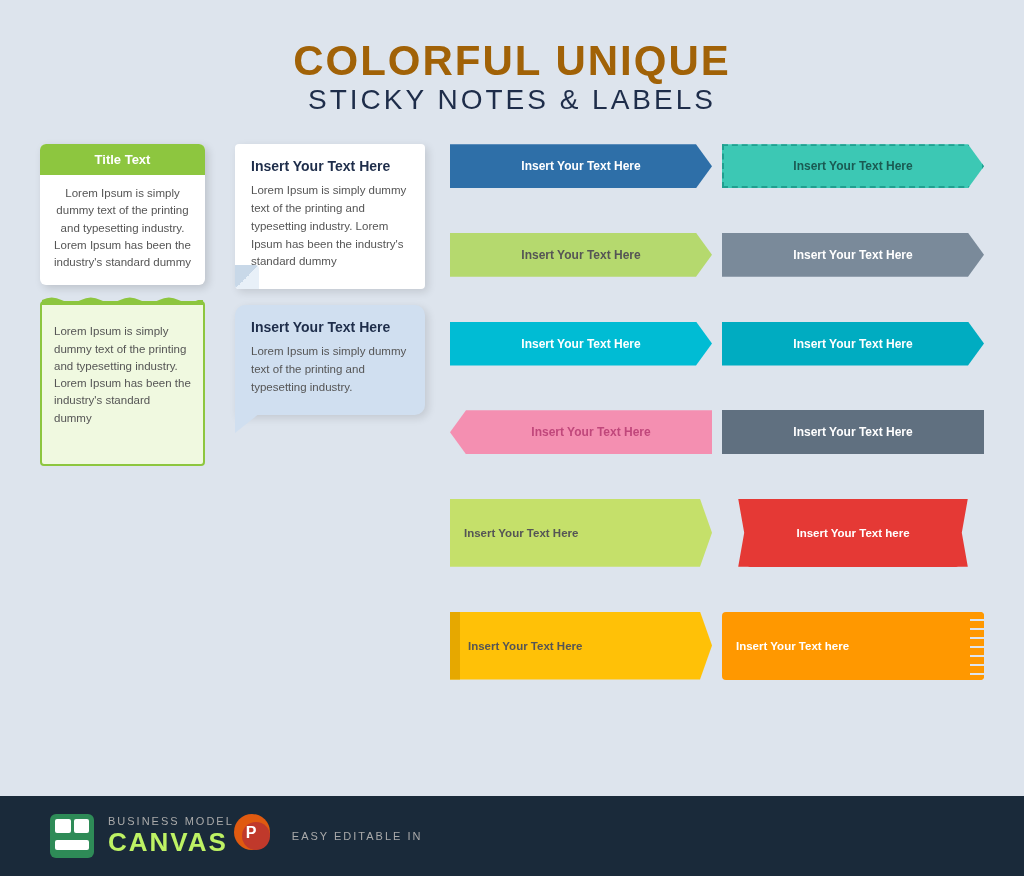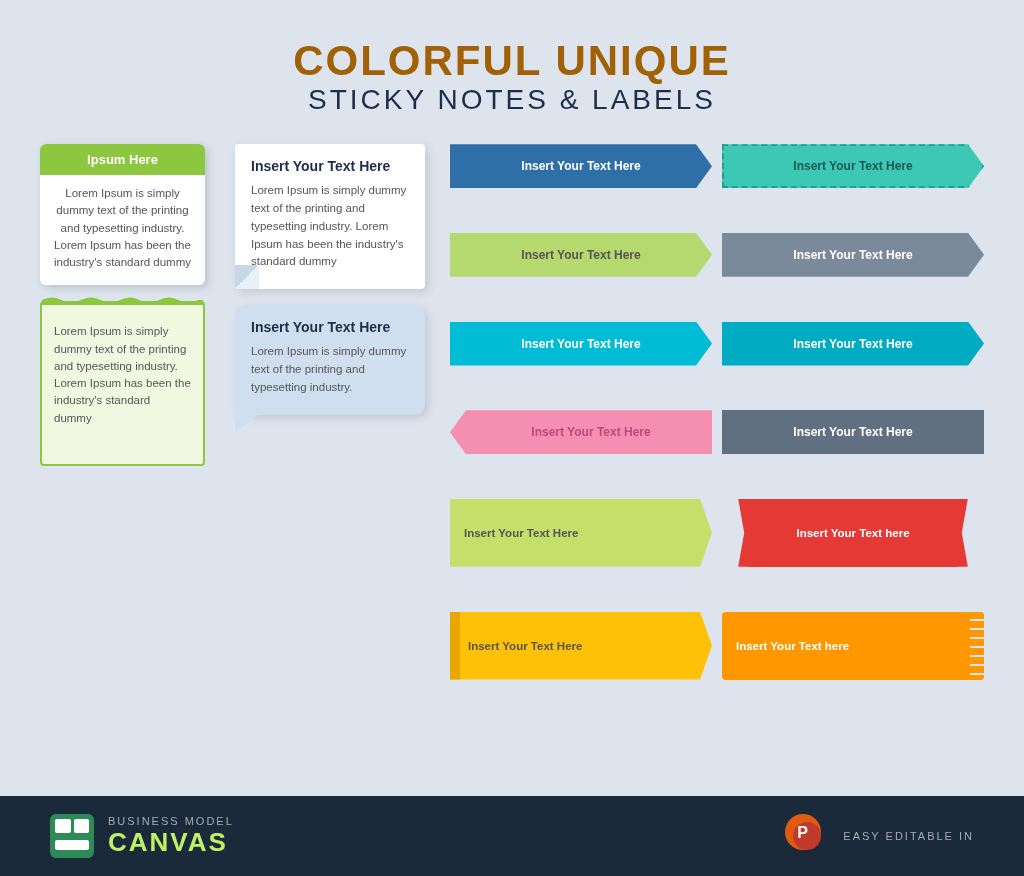--- a/index.html
+++ b/index.html
@@ -204,21 +204,20 @@
     
     .footer {
       position: absolute;
       bottom: 0;
       left: 0;
       right: 0;
       height: 80px;
       background: #1a2a3a;
       display: flex;
       align-items: center;
-      justify-content: space-between;
       padding: 12px 50px;
       margin-top: 15px;
     }
     .footer-left {
       display: flex;
       align-items: center;
       gap: 14px;
     }
     .canvas-icon {
       width: 44px;
@@ -302,21 +301,21 @@
 <div class="header">
   <div class="header-title-bold">COLORFUL UNIQUE</div>
   <div class="header-title-light">STICKY NOTES &amp; LABELS</div>
 </div>
 
 <div class="main-content">
 
   <div class="left-col">
 
     <div class="sticky-note-green-tab">
-      <div class="sticky-tab-green">Ipsum Here</div>
+      <div class="sticky-tab-green">Title Text</div>
       <div class="sticky-body">Lorem Ipsum is simply dummy text of the printing and typesetting industry. Lorem Ipsum has been the industry's standard dummy</div>
     </div>
 
     <div class="sticky-note-wavy">
       <svg class="wavy-top" viewBox="0 0 165 10" preserveAspectRatio="none">
         <path d="M0,5 Q10,0 20,5 Q30,10 40,5 Q50,0 60,5 Q70,10 80,5 Q90,0 100,5 Q110,10 120,5 Q130,0 140,5 Q150,10 160,5 L165,5 L165,10 L0,10 Z" fill="#8dc63f"></path>
       </svg>
       <div class="sticky-wavy-body">Lorem Ipsum is simply dummy text of the printing and typesetting industry. Lorem Ipsum has been the industry's standard dummy</div>
     </div>
   </div>

